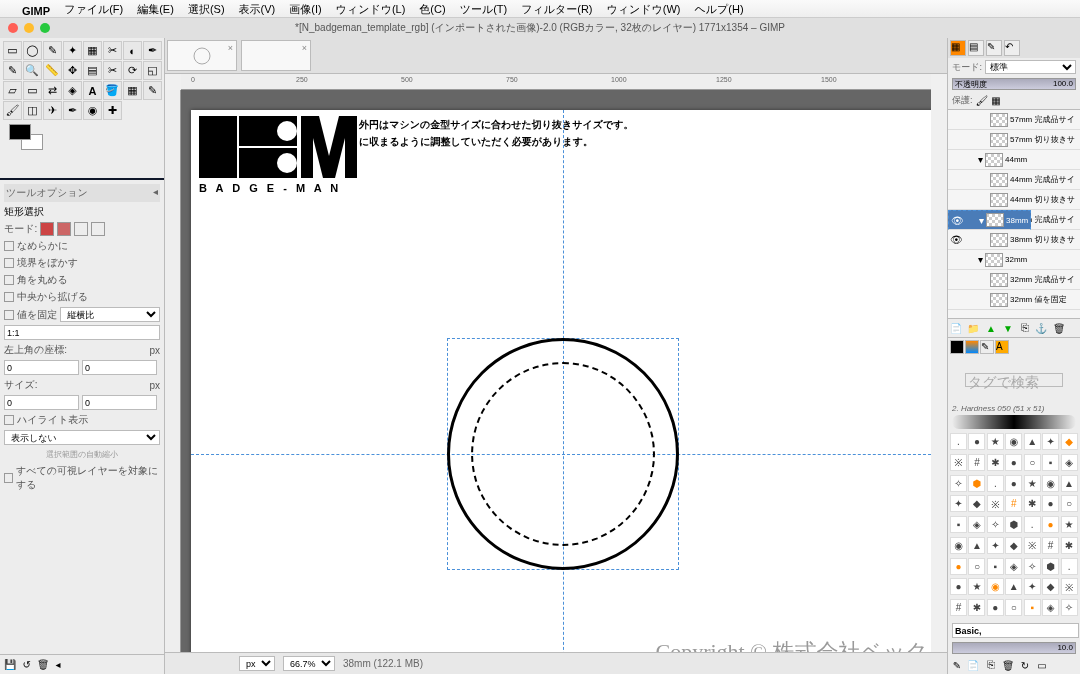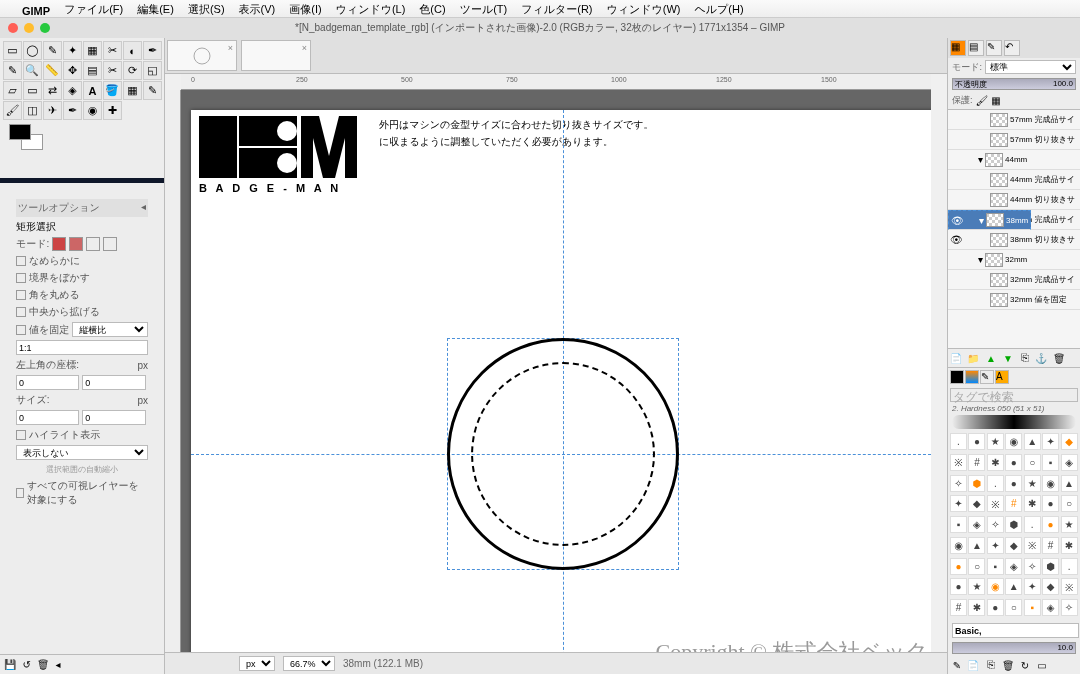--- a/index.html
+++ b/index.html
@@ -14,36 +14,36 @@
 .tred { background: #ff5f56; } .tyel { background: #ffbd2e; } .tgrn { background: #27c93f; }
 .title { position: absolute; left: 50%; transform: translateX(-50%); font-size: 10px; color: #555; }
 .main { display: flex; height: 636px; }
 .left { width: 165px; background: #ededed; border-right: 1px solid #bbb; display: flex; flex-direction: column; }
 .toolbox { padding: 3px; }
 .trow { display: flex; gap: 1px; margin-bottom: 1px; }
 .tool { width: 19px; height: 19px; background: #e8e8e8; border: 1px solid #ccc; display: inline-flex; align-items: center; justify-content: center; font-size: 11px; cursor: pointer; }
 .fgbg { position: relative; width: 40px; height: 36px; margin: 4px; }
 .fg { position: absolute; width: 22px; height: 16px; background: #000; border: 1px solid #999; top: 0; left: 2px; }
 .bg { position: absolute; width: 22px; height: 16px; background: #fff; border: 1px solid #999; top: 10px; left: 14px; }
-.tooloptions { border-top: 5px solid #0f172a; padding: 16px; font-size: 9px; flex: 1; }
+.tooloptions { border-top: 2px solid #0f172a; padding: 4px; font-size: 9px; flex: 1; }
 .to-header { background: #e0e0e0; padding: 2px; font-size: 9px; color: #666; }
 .to-row { display: flex; align-items: center; margin: 3px 0; font-size: 9px; color: #555; gap: 3px; }
 .to-input { border: 1px solid #bbb; height: 15px; padding: 0 2px; font-size: 9px; background: #fff; }
 .modebox { width: 14px; height: 14px; border: 1px solid #999; display: inline-block; }
 .center { flex: 1; display: flex; flex-direction: column; background: #f0f0f0; position: relative; }
 .tabs { height: 36px; display: flex; background: #e0e0e0; border-bottom: 1px solid #bbb; }
 .tab { width: 70px; border: 1px solid #bbb; margin: 2px; background: #f8f8f8; display: flex; align-items: center; justify-content: center; position: relative; }
 .tab .x { position: absolute; right: 3px; top: 2px; font-size: 9px; color: #888; }
 .rulers-h { position: absolute; top: 36px; left: 16px; right: 16px; height: 16px; background: #eee; border-bottom: 1px solid #999; font-size: 8px; }
 .rulers-v { position: absolute; top: 52px; left: 0; bottom: 22px; width: 16px; background: #eee; border-right: 1px solid #999; }
 .canvas-area { position: absolute; top: 52px; left: 16px; right: 16px; bottom: 22px; background: #666; overflow: hidden; }
 .canvas-page { position: absolute; top: 20px; left: 10px; width: 745px; height: 565px; background: #fff; box-shadow: 0 0 4px rgba(0,0,0,0.5); }
 .bm-logo { position: absolute; top: 6px; left: 8px; width: 165px; }
 .bm-text { font-size: 16px; font-weight: 900; letter-spacing: 6px; margin-top: 2px; }
-.desc { position: absolute; top: 6px; left: 188px; font-size: 13px; font-weight: 400; line-height: 1.7; }
+.desc { position: absolute; top: 6px; left: 168px; font-size: 13px; font-weight: 700; line-height: 1.7; }
 .guides-h { position: absolute; left: 0; right: 0; border-top: 1px dashed #4a90d9; }
 .guides-v { position: absolute; top: 0; bottom: 0; border-left: 1px dashed #4a90d9; }
 .sel { position: absolute; border: 1px dashed #4a90d9; }
 .circ-outer { position: absolute; border: 3px solid #000; border-radius: 50%; }
 .circ-inner { position: absolute; border: 2.5px dashed #000; border-radius: 50%; }
 .copyright { position: absolute; right: 8px; bottom: 8px; font-size: 22px; color: #9a9a9a; font-family: serif; }
 .statusbar { position: absolute; bottom: 0; left: 0; right: 0; height: 22px; background: #e8e8e8; border-top: 1px solid #bbb; display: flex; align-items: center; padding: 0 6px; gap: 8px; font-size: 9px; color: #666; }
 .right { width: 133px; background: #ededed; border-left: 1px solid #bbb; display: flex; flex-direction: column; font-size: 9px; }
 .r-tabs { display: flex; gap: 2px; padding: 2px; background: #e0e0e0; }
 .r-tab { width: 16px; height: 16px; border: 1px solid #bbb; background: #eee; cursor: pointer; }
@@ -56,21 +56,21 @@
 .layer { display: flex; align-items: center; padding: 1px 2px; border-bottom: 1px solid #ddd; height: 20px; gap: 2px; }
 .layer.sel { background: #4a7cb8; color: #fff; }
 .eye { width: 12px; text-align: center; }
 .layer-thumb { width: 18px; height: 14px; background: repeating-conic-gradient(#ccc 0 25%,#fff 0 50%) 50%/6px 6px; border: 1px solid #999; }
 .layer-name { font-size: 8px; white-space: nowrap; overflow: hidden; }
 .layer-btns { display: flex; padding: 2px; gap: 3px; }
 .lbtn { width: 14px; height: 14px; display: inline-flex; align-items: center; justify-content: center; cursor: pointer; }
 .brushes { border-top: 1px solid #bbb; }
 .brush-tabs { display: flex; gap: 1px; padding: 2px; }
 .brush-tab { width: 14px; height: 14px; border: 1px solid #bbb; }
-.brush-search { border: 1px solid #bbb; height: 14px; margin: 2px; font-size: 12px; padding: 0 2px; color: #aaa; }
+.brush-search { border: 1px solid #bbb; height: 14px; margin: 17px; font-size: 14px; padding: 0 2px; color: #aaa; }
 .brush-name { font-size: 8px; padding: 0 4px; color: #666; font-style: italic; }
 .brush-preview { height: 14px; background: linear-gradient(90deg, transparent, #000 50%, transparent); margin: 2px 4px; border-radius: 7px; }
 .brush-grid { display: grid; grid-template-columns: repeat(7,1fr); gap: 1px; padding: 2px; height: 190px; overflow-y: auto; }
 .brush { width: 17px; height: 17px; background: #fff; display: flex; align-items: center; justify-content: center; font-size: 10px; border: 1px solid #ddd; }
 .ruler-tick { position: absolute; font-size: 7px; color: #666; top: 2px; }
 .indent-1 { padding-left: 14px; }
 .indent-2 { padding-left: 26px; }
 .chk { width: 10px; height: 10px; border: 1px solid #999; display: inline-block; }
 .ltabs { display: flex; align-items: flex-start; }
 </style>

